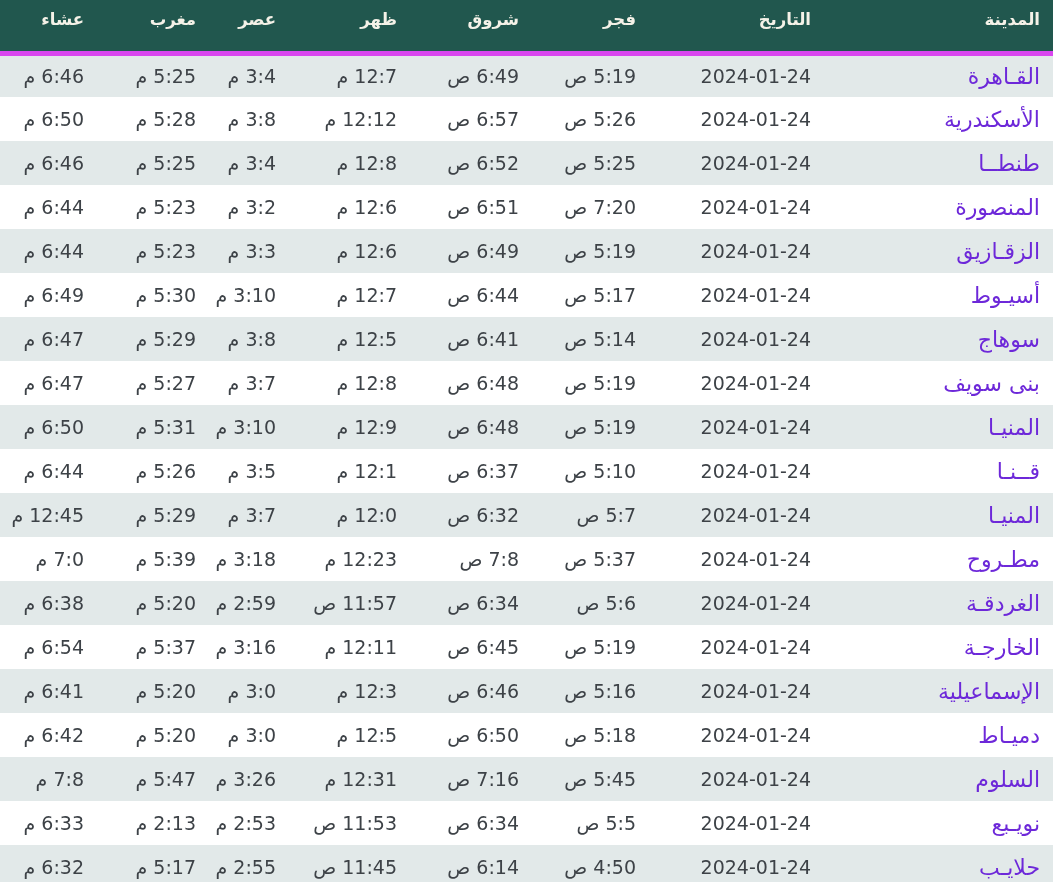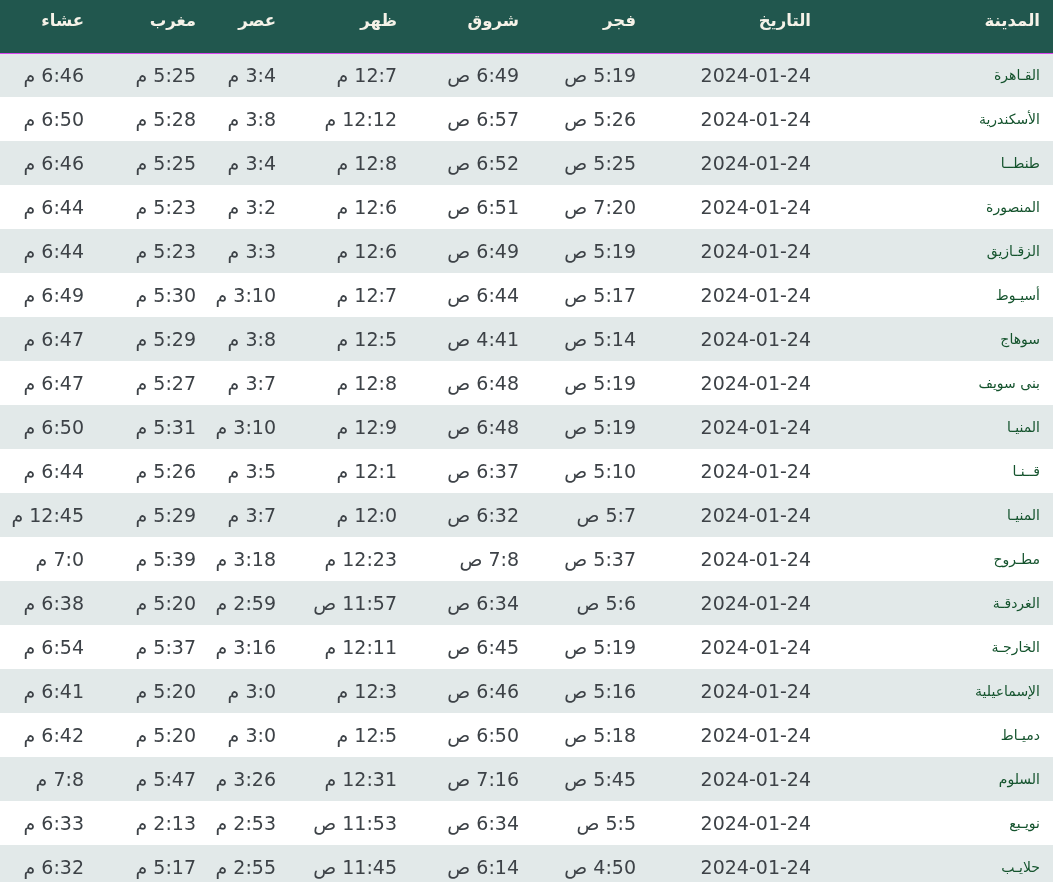--- a/index.html
+++ b/index.html
@@ -31,37 +31,37 @@
   col.c-isha    { width: 97px;  }
 
   thead th {
     background: #21574e;
     color: #f5f2e8;
     font-weight: bold;
     font-size: 16.5px;
     height: 53px;
     text-align: right;
     padding: 0 13px 11px 6px;
-    border-bottom: 1px solid #d946ef;
+    border-bottom: 5px solid #d946ef;
     white-space: nowrap;
   }
   tbody td {
     height: 44px;
     text-align: right;
     vertical-align: middle;
     padding: 0 13px 0 6px;
     font-size: 19px;
     color: #3d4247;
     white-space: nowrap;
   }
   tbody tr:nth-child(odd)  td { background: #e2e9e9; }
   tbody tr:nth-child(even) td { background: #ffffff; }
   td.city-cell {
-    color: #14532d;
-    font-size: 14px;
+    color: #6d28d9;
+    font-size: 22px;
     font-family: "DejaVu Sans", sans-serif;
   }
   td.date-cell span { direction: ltr; unicode-bidi: embed; }
 </style>
 </head>
 <body>
 
 <div class="page">
   <table class="prayer-table">
     <colgroup>
@@ -144,21 +144,21 @@
           <td>6:44 ص</td>
           <td>12:7 م</td>
           <td>3:10 م</td>
           <td>5:30 م</td>
           <td>6:49 م</td>
         </tr>
         <tr>
           <td class="city-cell">سوهاج</td>
           <td class="date-cell"><span>2024-01-24</span></td>
           <td>5:14 ص</td>
-          <td>4:41 ص</td>
+          <td>6:41 ص</td>
           <td>12:5 م</td>
           <td>3:8 م</td>
           <td>5:29 م</td>
           <td>6:47 م</td>
         </tr>
         <tr>
           <td class="city-cell">بنى سويف</td>
           <td class="date-cell"><span>2024-01-24</span></td>
           <td>5:19 ص</td>
           <td>6:48 ص</td>

